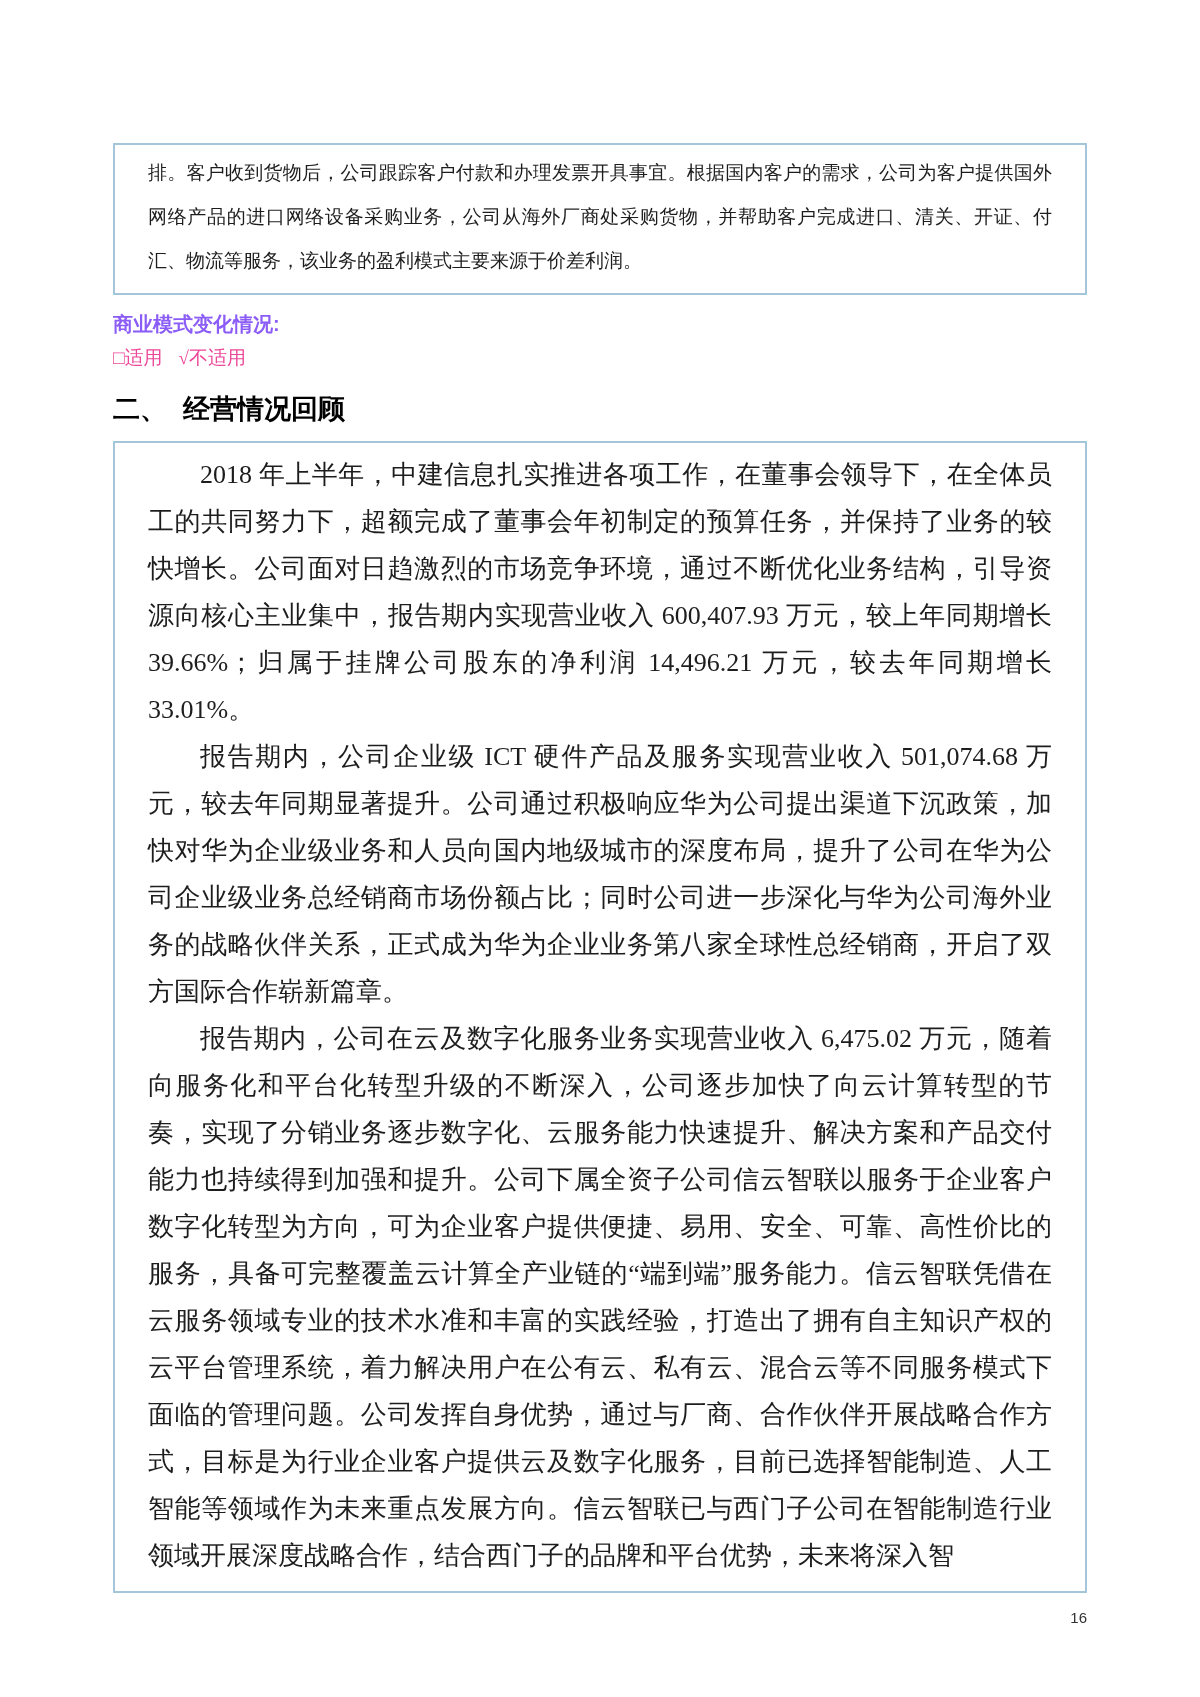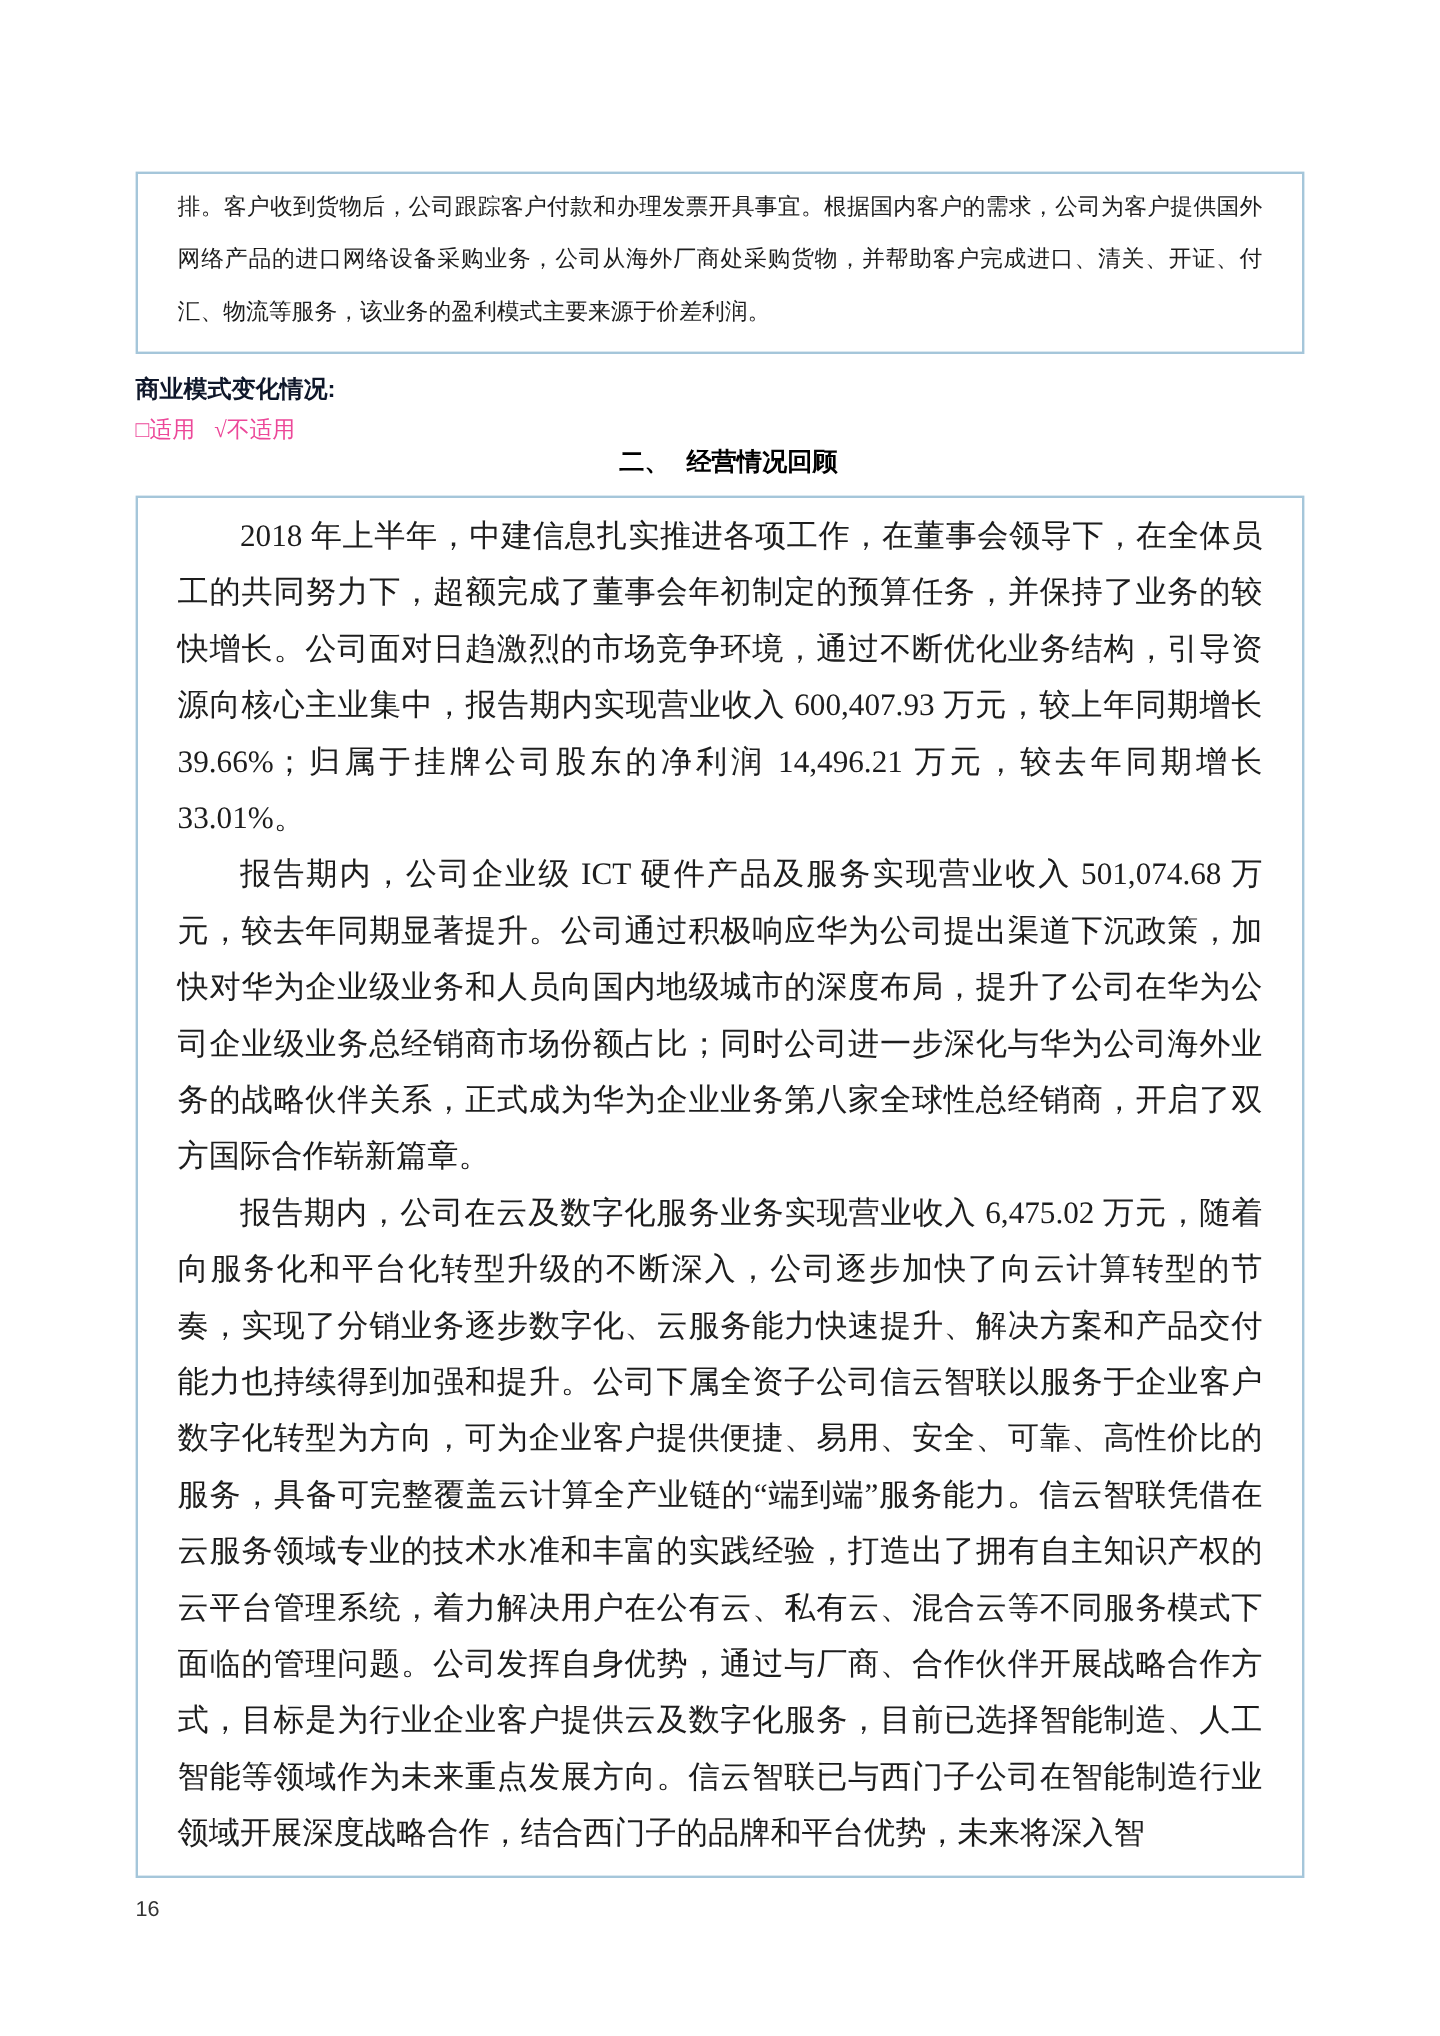--- a/index.html
+++ b/index.html
@@ -43,48 +43,48 @@
     text-align: justify;
   }
   .indent {
     text-indent: 2em;
   }
   .subheading {
     margin-top: 16px;
     font-family: "Liberation Sans", "DejaVu Sans", sans-serif;
     font-weight: bold;
     font-size: 20px;
-    color: #0f172a;
+    color: #8b5cf6;
   }
   .options-line {
     margin-top: 7px;
     font-size: 19px;
     font-family: "Liberation Serif", "DejaVu Serif", serif;
     color: #ec4899;
   }
   .options-line .opt-gap {
     display: inline-block;
     width: 16px;
   }
   .section-heading {
+    margin-top: 20px;
     font-family: "Liberation Sans", "DejaVu Sans", sans-serif;
     font-weight: bold;
-    font-size: 21px;
+    font-size: 27px;
     color: #000000;
-    text-align: center;
   }
   .sec-num {
     display: inline-block;
     width: 70px;
   }
   .page-number {
     margin-top: 16px;
-    text-align: left;
+    text-align: right;
     font-family: "Liberation Sans", "DejaVu Sans", sans-serif;
-    font-size: 18px;
+    font-size: 15px;
     color: #333333;
   }
 </style>
 </head>
 <body>
 
 <div class="page">
   <div class="content">
 
     <div class="bordered-box box1">

